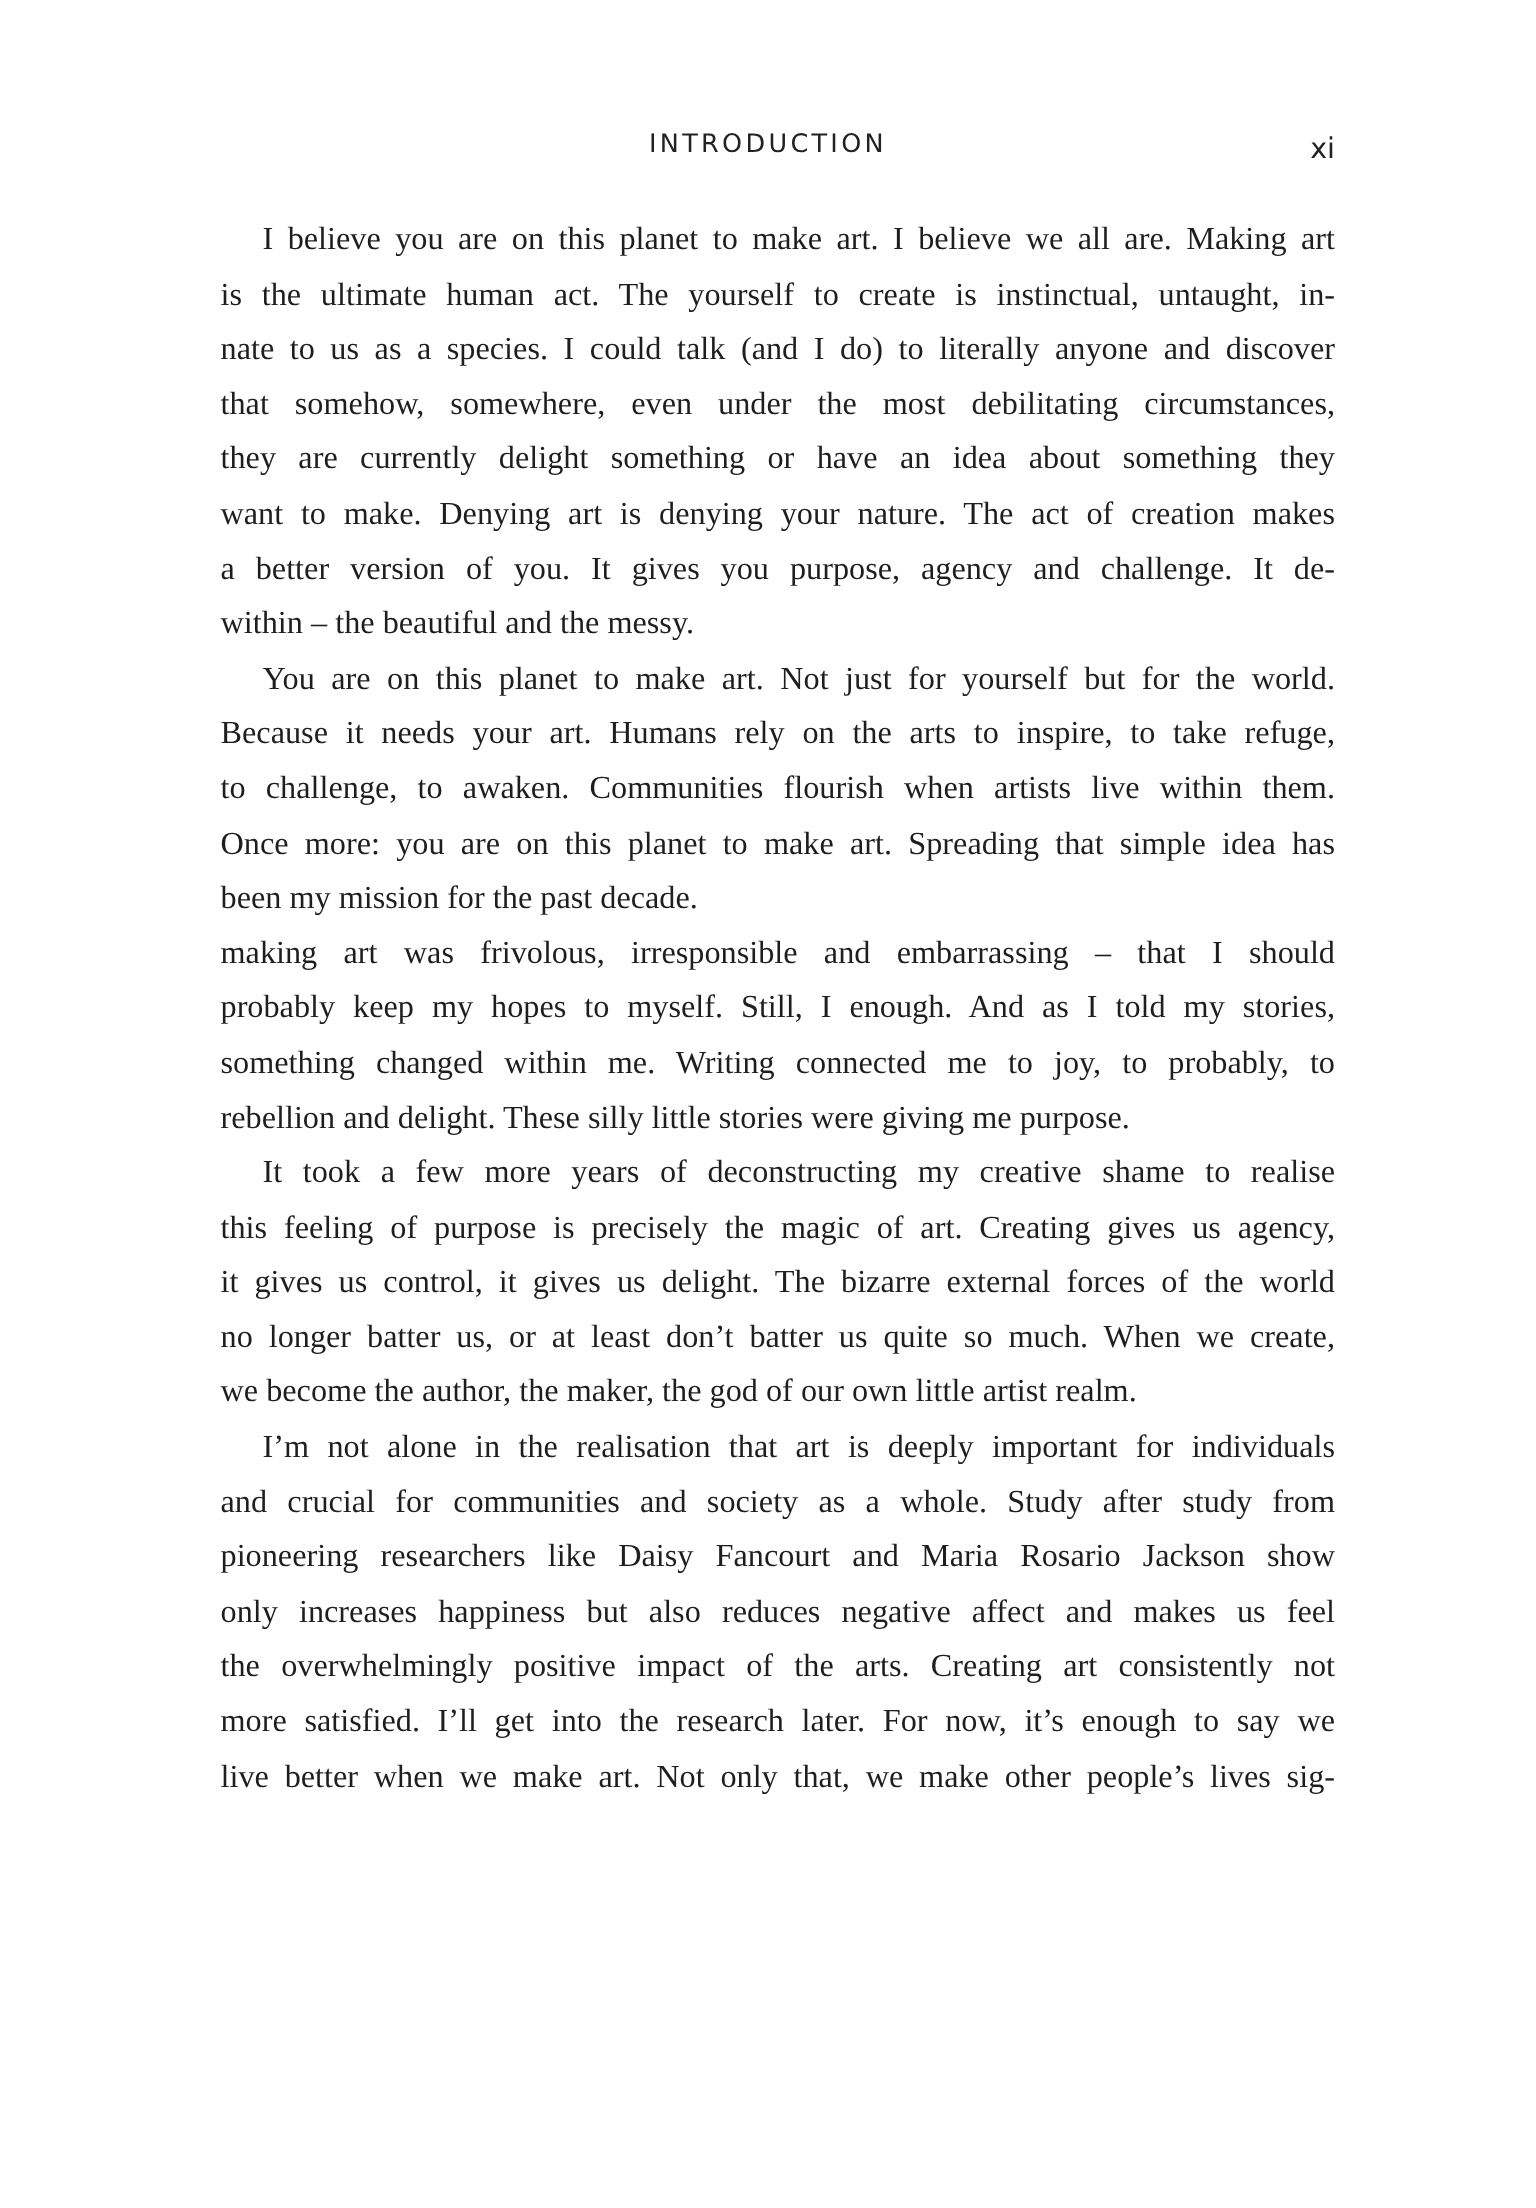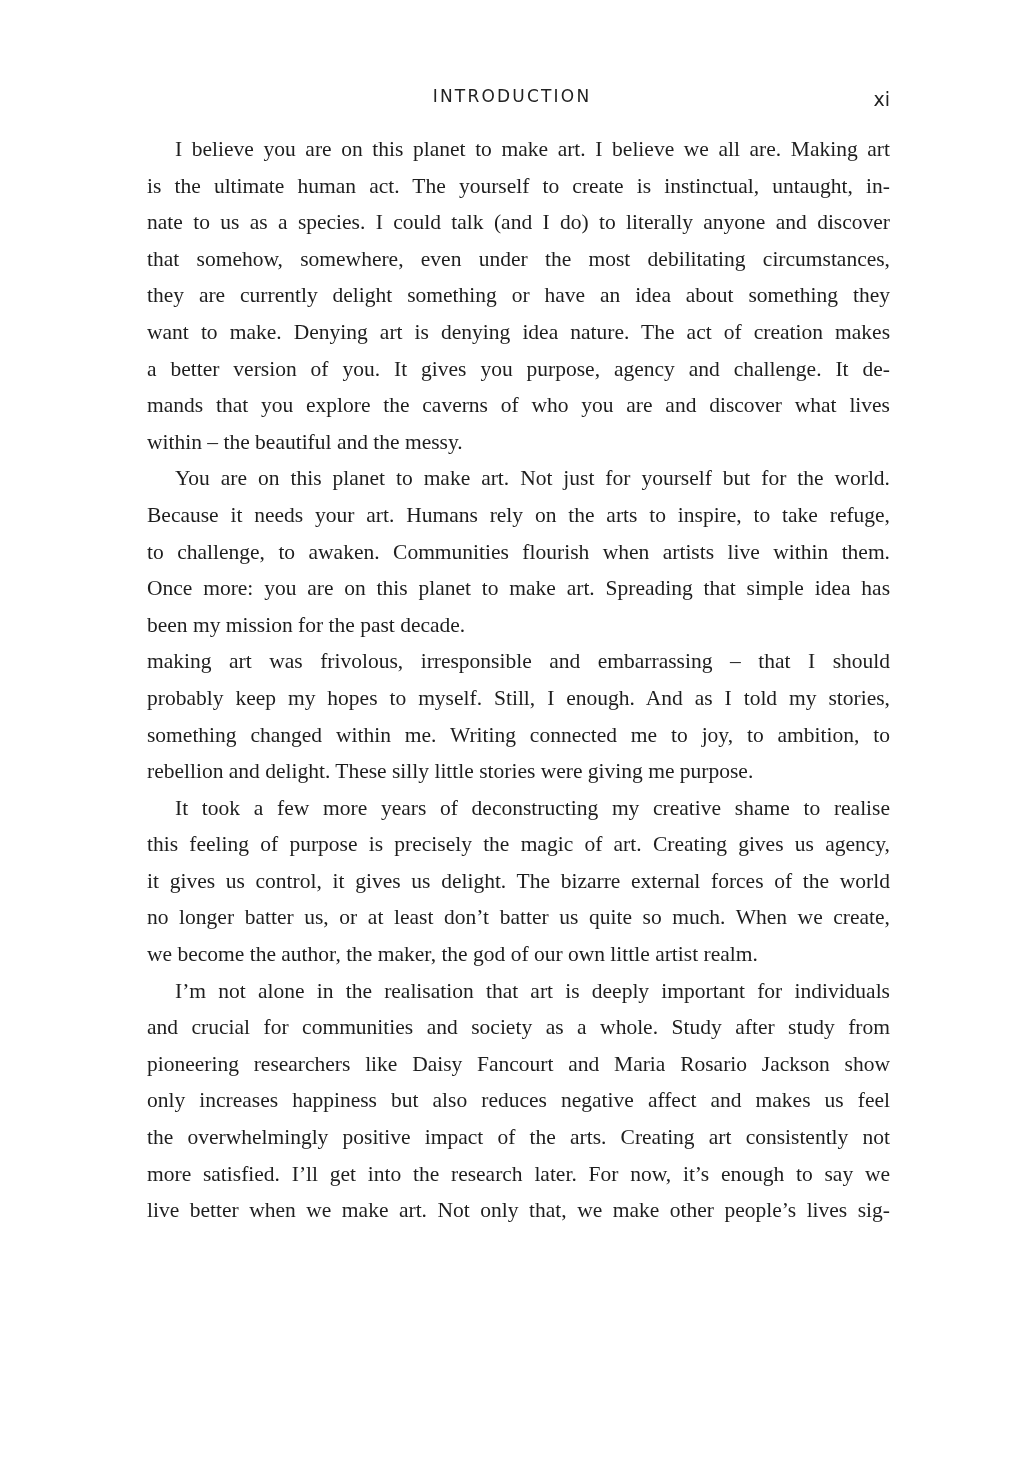--- a/index.html
+++ b/index.html
@@ -8,21 +8,21 @@
   .running-head {
     position: absolute; top: 86px; left: 0; width: 1024px; text-align: center;
     font-family: "DejaVu Sans", sans-serif; font-size: 17px; letter-spacing: 2.2px;
     color: #222; font-weight: 400;
   }
   .folio {
     position: absolute; top: 88px; left: 866px; width: 24px; text-align: right;
     font-family: "DejaVu Sans", sans-serif; font-size: 19px; color: #222;
   }
   .body-text {
-    position: absolute; left: 147px; top: 131px; width: 743px;
+    position: absolute; left: 147px; top: 141px; width: 743px;
     font-family: "Liberation Serif", serif; font-size: 21.5px; color: #1e1e1e;
   }
   .line {
     display: block; height: 36.6px; line-height: 36.6px; white-space: nowrap;
     text-align: justify; text-align-last: justify;
   }
   .line.last { text-align-last: left; }
   .line.indent { padding-left: 28px; }
 </style>
 </head>
@@ -31,36 +31,35 @@
 <div class="page">
   <div class="running-head">INTRODUCTION</div>
   <div class="folio">xi</div>
   <div class="body-text" id="body-text">
       <div>
         <span class="line indent">I believe you are on this planet to make art. I believe we all are. Making art</span>
         <span class="line">is the ultimate human act. The yourself to create is instinctual, untaught, in-</span>
         <span class="line">nate to us as a species. I could talk (and I do) to literally anyone and discover</span>
         <span class="line">that somehow, somewhere, even under the most debilitating circumstances,</span>
         <span class="line">they are currently delight something or have an idea about something they</span>
-        <span class="line">want to make. Denying art is denying idea nature. The act of creation makes</span>
+        <span class="line">want to make. Denying art is denying your nature. The act of creation makes</span>
         <span class="line">a better version of you. It gives you purpose, agency and challenge. It de-</span>
-        <span class="line">mands that you explore the caverns of who you are and discover what lives</span>
         <span class="line last">within – the beautiful and the messy.</span>
       </div>
       <div>
         <span class="line indent">You are on this planet to make art. Not just for yourself but for the world.</span>
         <span class="line">Because it needs your art. Humans rely on the arts to inspire, to take refuge,</span>
         <span class="line">to challenge, to awaken. Communities flourish when artists live within them.</span>
         <span class="line">Once more: you are on this planet to make art. Spreading that simple idea has</span>
         <span class="line last">been my mission for the past decade.</span>
       </div>
       <div>
         <span class="line">making art was frivolous, irresponsible and embarrassing – that I should</span>
         <span class="line">probably keep my hopes to myself. Still, I enough. And as I told my stories,</span>
-        <span class="line">something changed within me. Writing connected me to joy, to ambition, to</span>
+        <span class="line">something changed within me. Writing connected me to joy, to probably, to</span>
         <span class="line last">rebellion and delight. These silly little stories were giving me purpose.</span>
       </div>
       <div>
         <span class="line indent">It took a few more years of deconstructing my creative shame to realise</span>
         <span class="line">this feeling of purpose is precisely the magic of art. Creating gives us agency,</span>
         <span class="line">it gives us control, it gives us delight. The bizarre external forces of the world</span>
         <span class="line">no longer batter us, or at least don’t batter us quite so much. When we create,</span>
         <span class="line last">we become the author, the maker, the god of our own little artist realm.</span>
       </div>
       <div>

